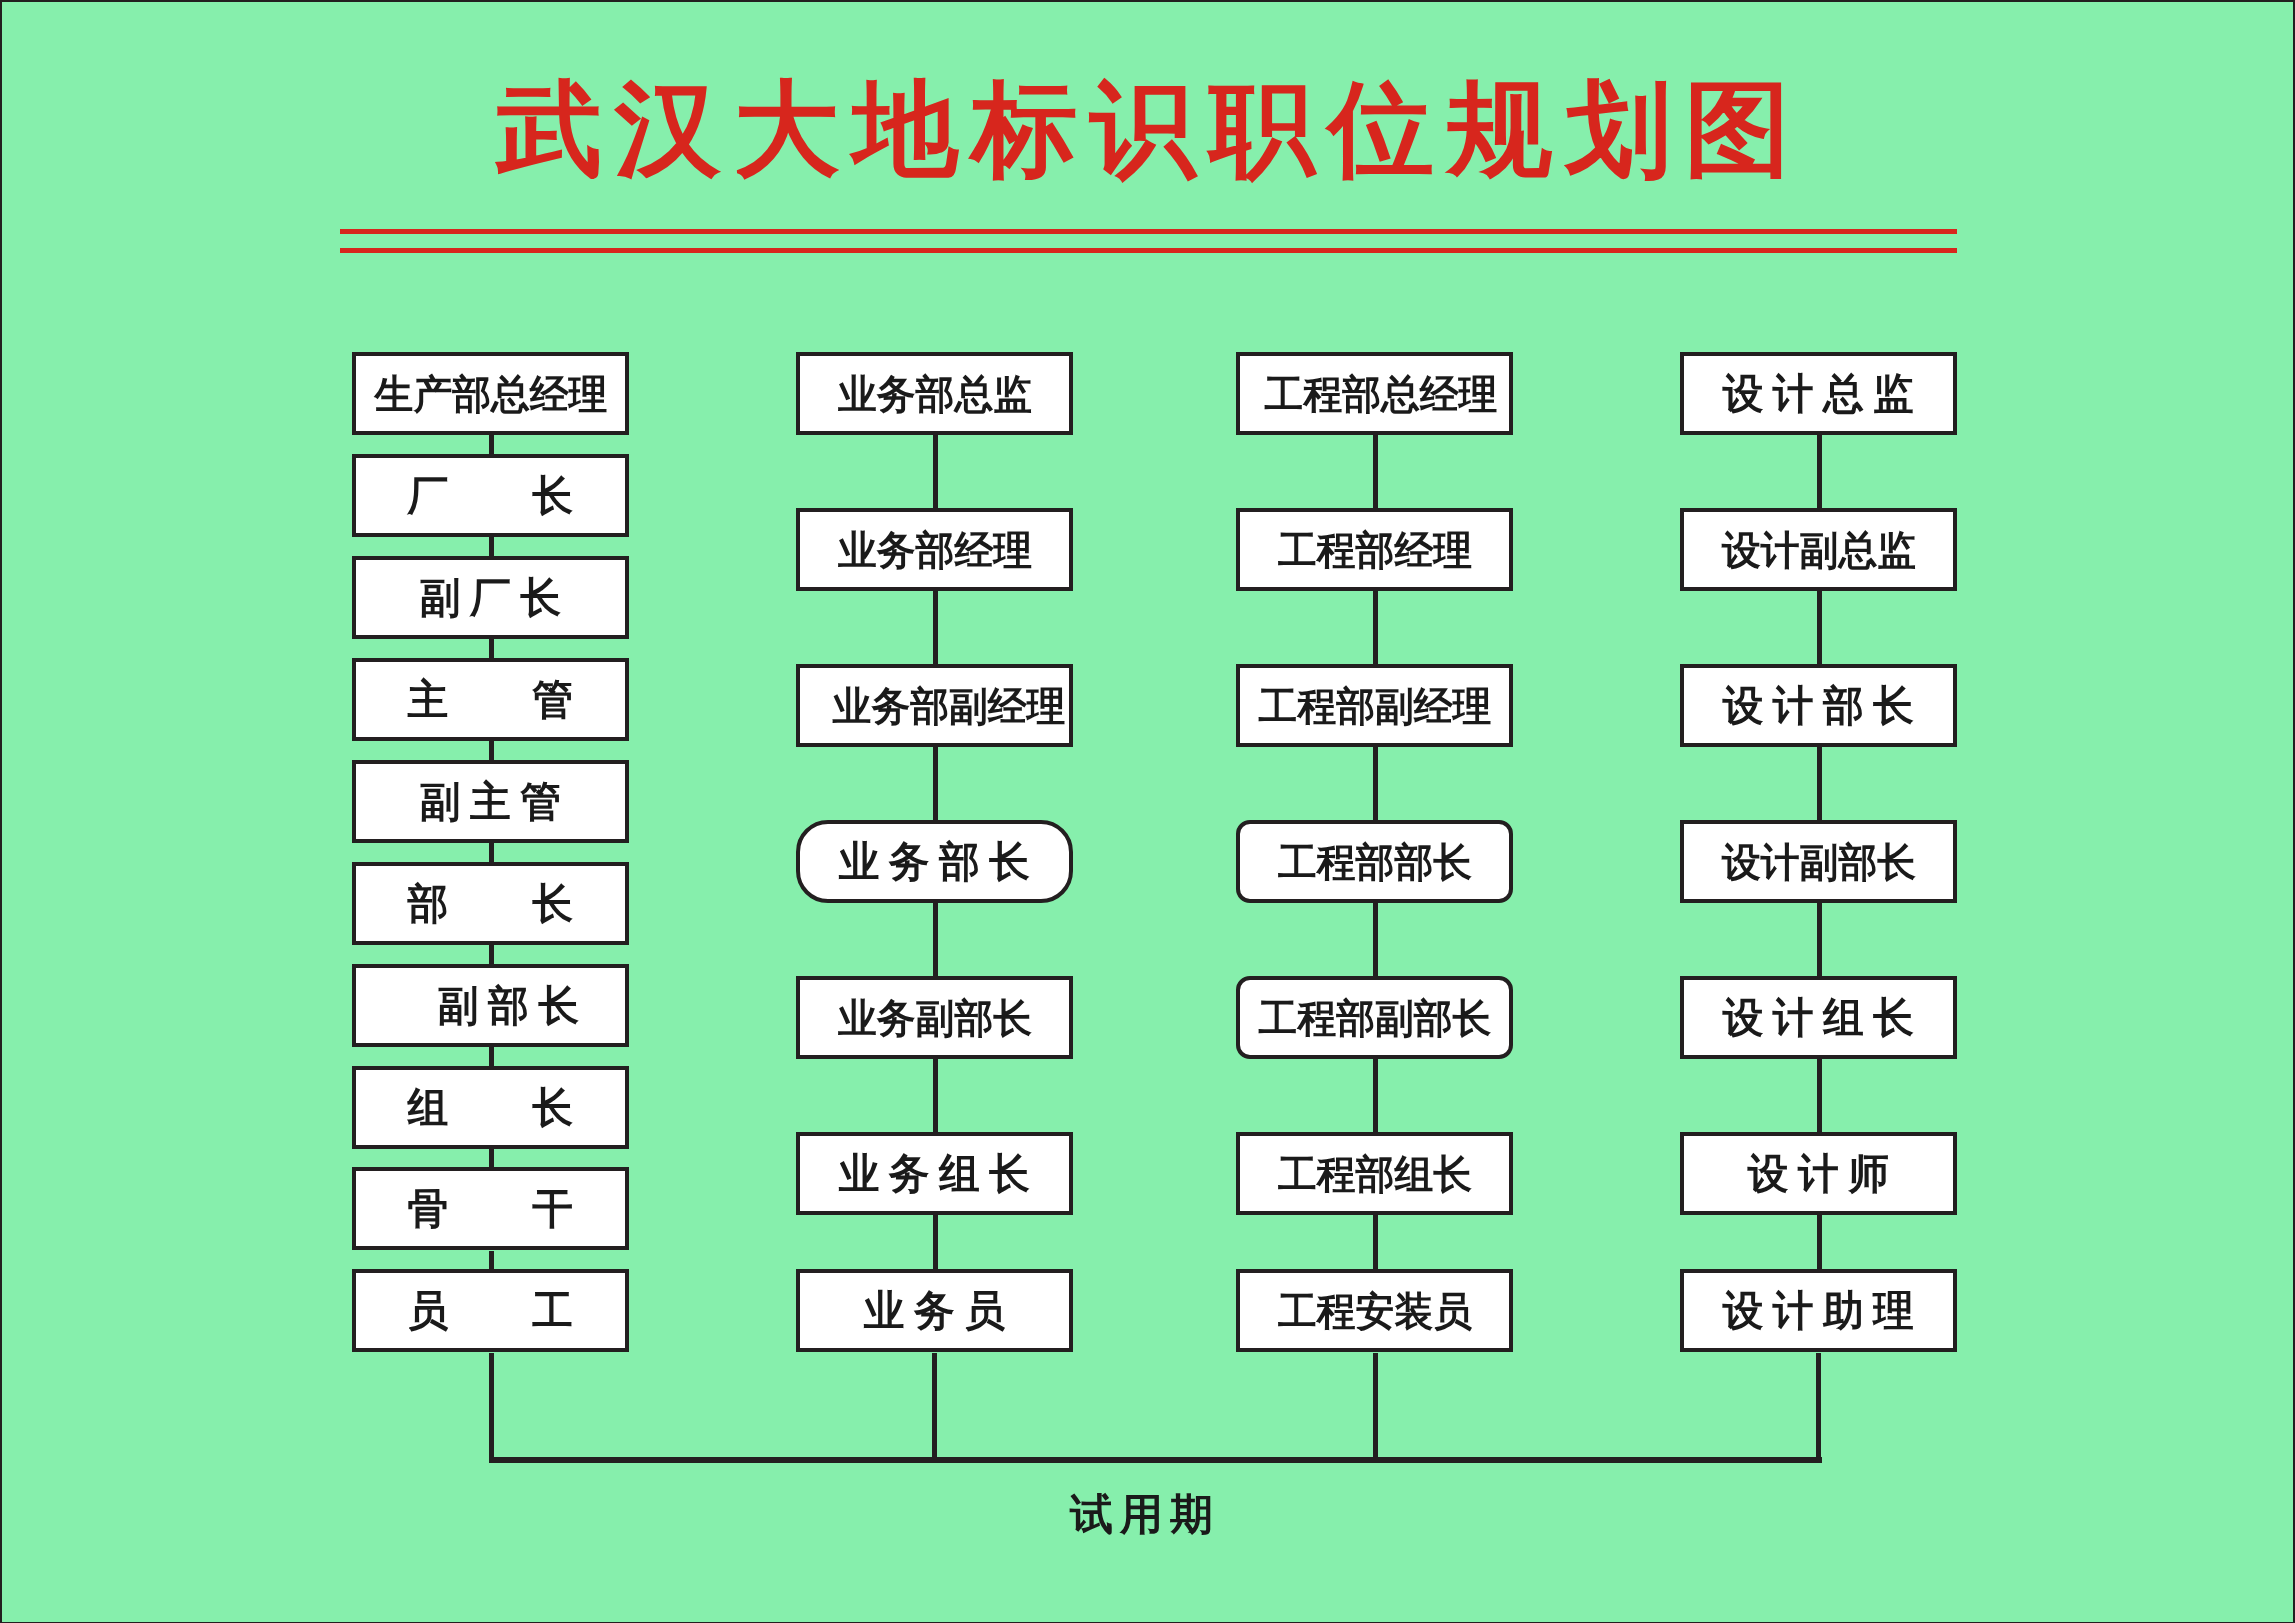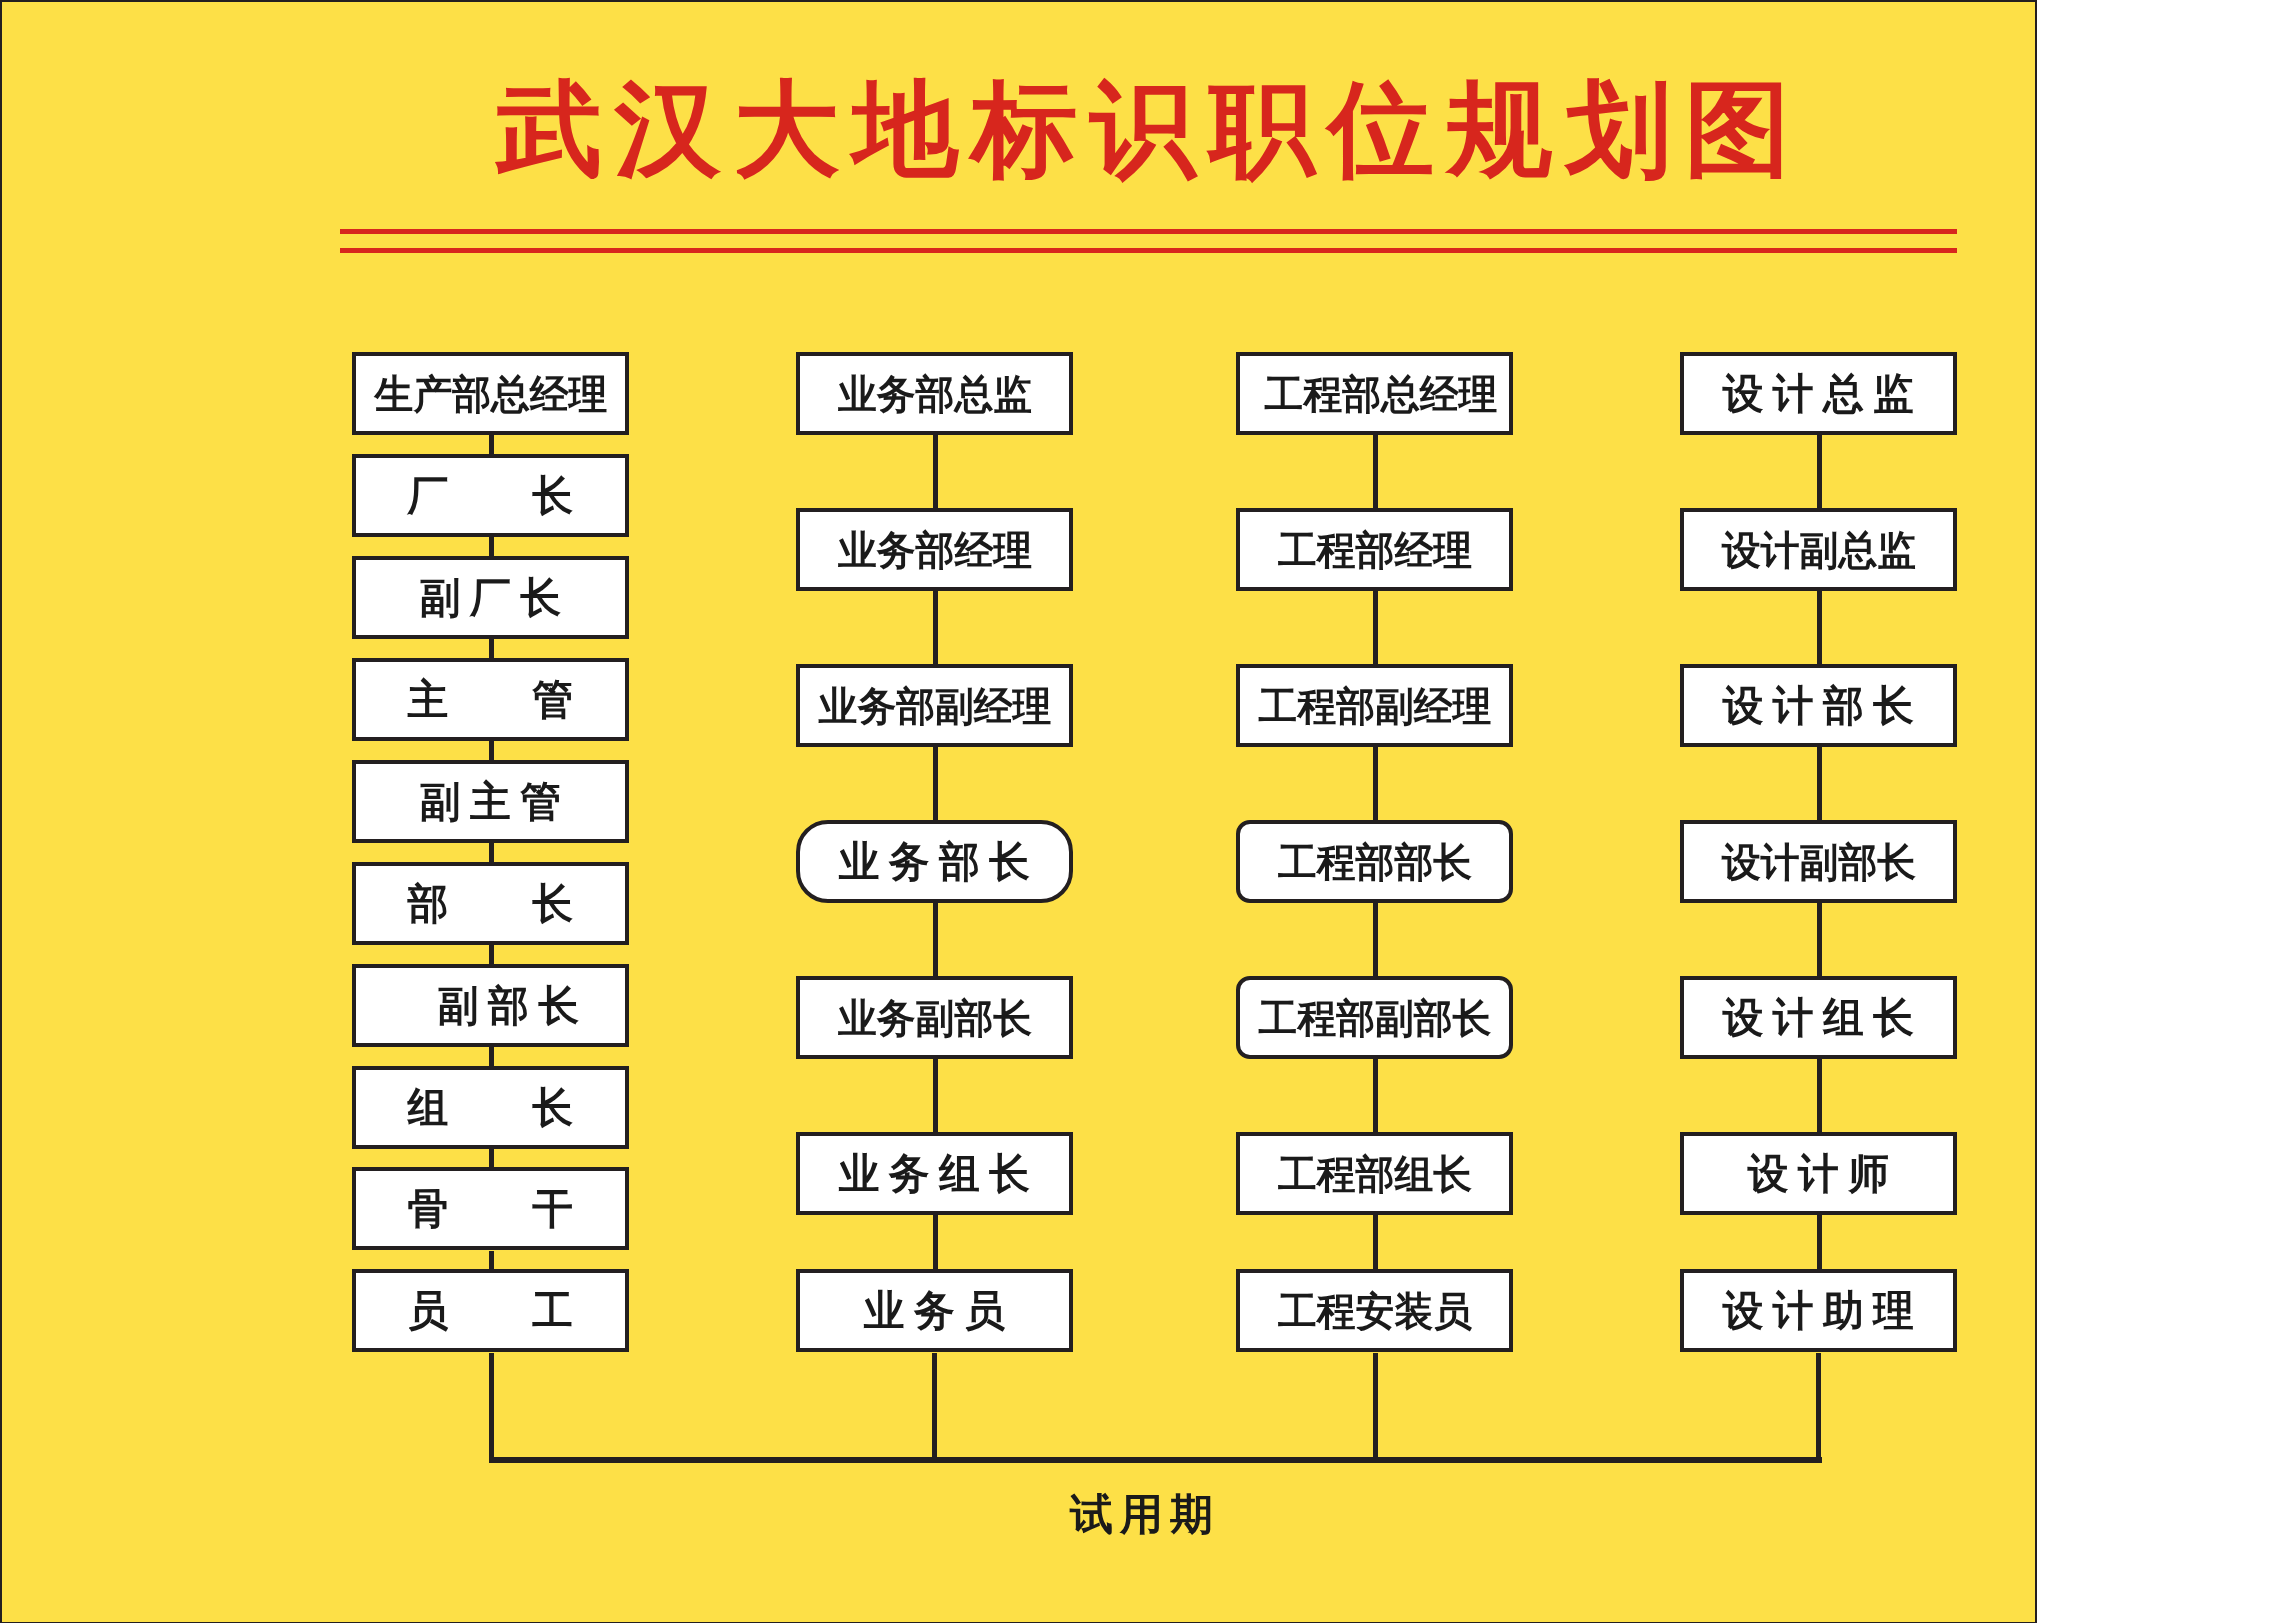--- a/index.html
+++ b/index.html
@@ -3,23 +3,23 @@
 <meta charset="utf-8">
 <title>职位规划图</title>
 <style>
   html, body {
     margin: 0;
     padding: 0;
     background: #ffffff;
   }
   #page {
     position: relative;
-    width: 2037px;
+    width: 2295px;
     height: 1624px;
-    background: #fde047;
+    background: #86efac;
     box-sizing: border-box;
     border: 2.8px solid #231f20;
     overflow: hidden;
     font-family: "DejaVu Sans", "Liberation Sans", sans-serif;
   }
 
   
   #title-block {
     position: absolute;
     left: 0;
@@ -180,21 +180,21 @@
       <div class="node" style="top:350px; height:83px;">
         <span class="node-label tight">业务部总监</span>
       </div>
       <div class="connector" style="left:137px; top:433px; height:73px;"></div>
 
       <div class="node" style="top:506px; height:83px;">
         <span class="node-label tight">业务部经理</span>
       </div>
       <div class="connector" style="left:137px; top:589px; height:73px;"></div>
 
-      <div class="node" style="top:662px; height:83px;">
+      <div class="node" style="top:662px; height:83px;justify-content:flex-end;">
         <span class="node-label tight">业务部副经理</span>
       </div>
       <div class="connector" style="left:137px; top:745px; height:73px;"></div>
 
       <div class="node" style="top:818px; height:83px;border-radius:32px;">
         <span class="node-label med-gap">业务部长</span>
       </div>
       <div class="connector" style="left:137px; top:901px; height:73px;"></div>
 
       <div class="node" style="top:974px; height:83px;align-items:center;">

